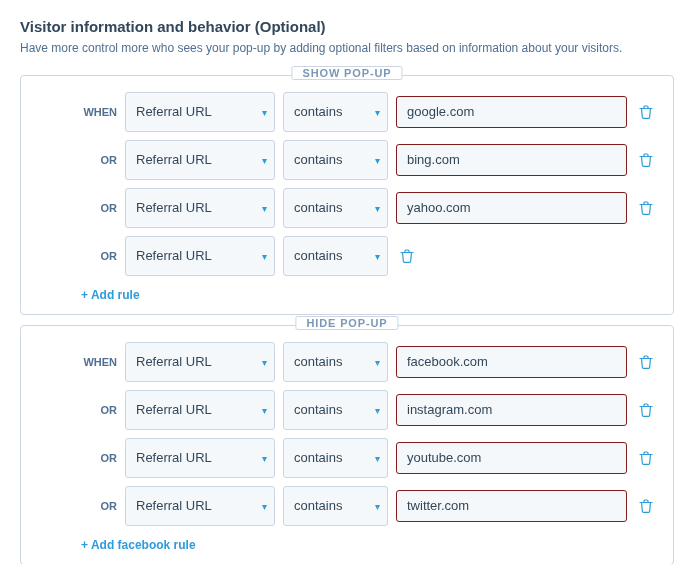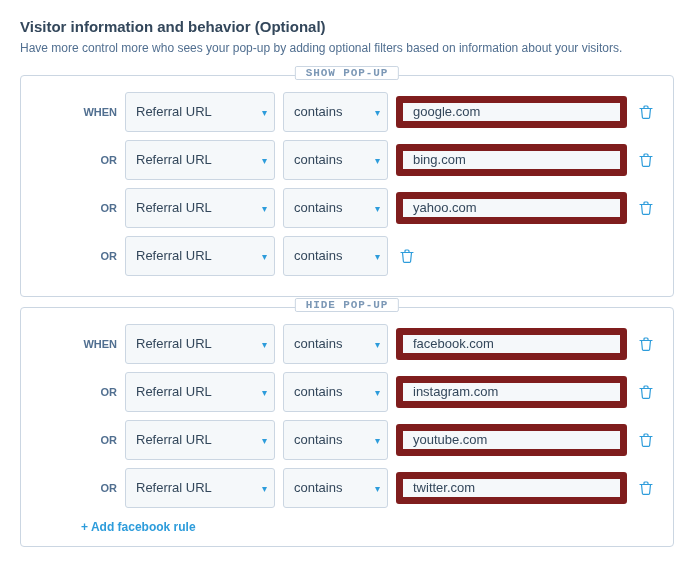--- a/index.html
+++ b/index.html
@@ -38,21 +38,20 @@
       transform: translateX(-50%);
       background: #fff;
       padding: 0 10px;
       font-size: 11px;
       font-weight: 600;
       color: #7c98b6;
       letter-spacing: 0.08em;
       border: 1px solid #cbd6e2;
       border-radius: 2px;
       white-space: nowrap;
-      font-family: Liberation Mono, monospace;
     }
     .rule-row {
       display: flex;
       align-items: center;
       margin-bottom: 8px;
       gap: 8px;
       margin-left: 44px;
     }
     .rule-label {
       font-size: 11px;
@@ -84,21 +83,21 @@
       position: absolute;
       right: 8px;
       top: 50%;
       transform: translateY(-50%);
       pointer-events: none;
       color: #2d9cdb;
       font-size: 10px;
     }
     .rule-input {
       flex: 1;
-      border: 7px solid #7f1d1d;
+      border: 1px solid #7f1d1d;
       border-radius: 3px;
       padding: 5px 10px;
       font-size: 13px;
       color: #33475b;
       background: #f5f8fa;
       height: 32px;
     }
     .delete-btn {
       background: none;
       border: none;
@@ -170,20 +169,21 @@
         <span class="rule-label">OR</span>
         <div class="select-wrapper"><select class="rule-select type-select"><option value="Referral URL">Referral URL</option></select><span class="select-arrow">▾</span></div>
         <div class="select-wrapper"><select class="rule-select condition-select"><option value="contains">contains</option></select><span class="select-arrow">▾</span></div>
         <button class="delete-btn">
           <svg xmlns="http://www.w3.org/2000/svg" width="14" height="16" viewBox="0 0 14 16" fill="currentColor">
     <path d="M1 4.5h12M5 4.5V3a1 1 0 0 1 1-1h2a1 1 0 0 1 1 1v1.5M2.5 4.5l.9 9a1 1 0 0 0 1 .9h5.2a1 1 0 0 0 1-.9l.9-9" stroke="currentColor" stroke-width="1.2" fill="none" stroke-linecap="round"></path>
   </svg>
         </button>
       </div>
     </div>
+  <button class="add-rule-btn" id="add-show-rule">+ Add rule</button>
 </div>
 
 <div class="section-box" id="hide-section">
   <div class="section-label">HIDE POP-UP</div>
   <div id="hide-rows">
       <div class="rule-row">
         <span class="rule-label">WHEN</span>
         <div class="select-wrapper"><select class="rule-select type-select"><option value="Referral URL">Referral URL</option></select><span class="select-arrow">▾</span></div>
         <div class="select-wrapper"><select class="rule-select condition-select"><option value="contains">contains</option></select><span class="select-arrow">▾</span></div>
         <input type="text" class="rule-input" value="facebook.com" style="">

